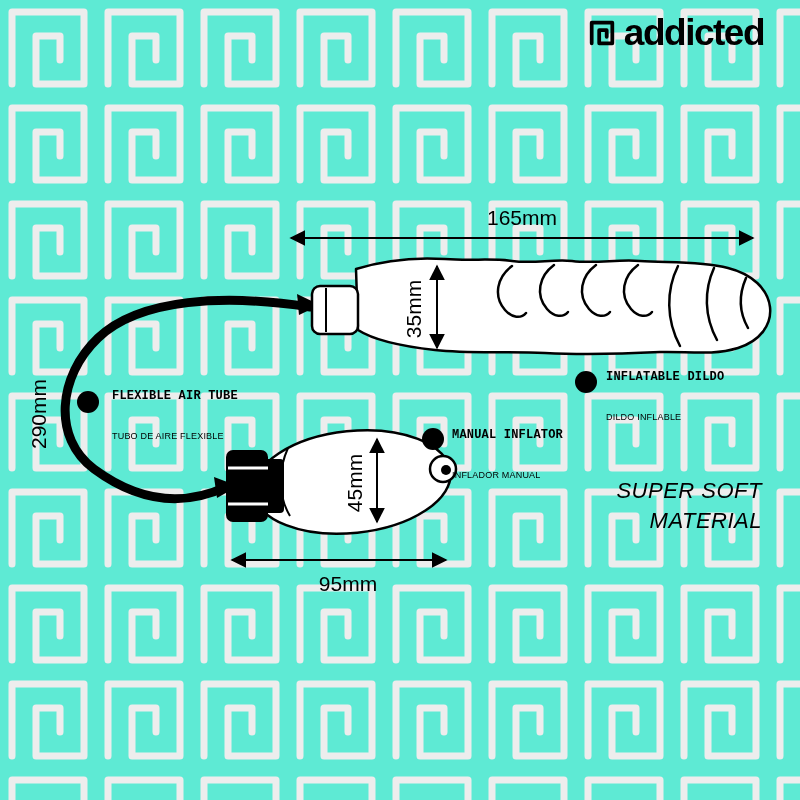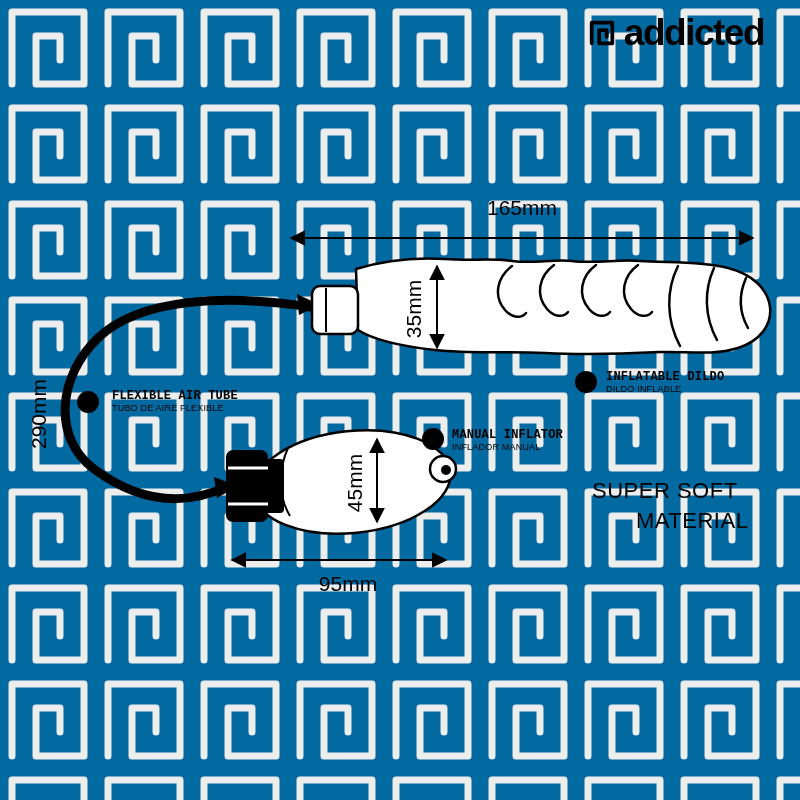--- a/index.html
+++ b/index.html
@@ -1,32 +1,32 @@
 <!DOCTYPE html>
 <html><head>
 <meta charset="utf-8">
 <style>
   html,body{margin:0;padding:0;background:#fff;}
-  .page{position:relative;width:800px;height:800px;background:#0369a1;overflow:hidden;
+  .page{position:relative;width:800px;height:800px;background:#5eead4;overflow:hidden;
         font-family:"Liberation Sans",sans-serif;color:#000;}
   .bg,.art{position:absolute;left:0;top:0;width:800px;height:800px;}
   
   .logo{position:absolute;top:14px;right:36px;text-align:right;z-index:3;}
   .logo-row{display:flex;align-items:center;gap:7px;justify-content:flex-end;}
   .logo-word{font-weight:bold;font-size:37px;letter-spacing:-1.5px;line-height:1;}
   .logo-toys{display:block;margin-top:0px;font-weight:bold;font-size:37px;letter-spacing:-1.5px;line-height:1;}
   
   .dim{position:absolute;font-size:21px;text-align:center;white-space:nowrap;z-index:2;}
   .rot{transform:rotate(-90deg);}
   
   .callout{position:absolute;line-height:1.2;z-index:2;white-space:nowrap;}
   .callout .en{font-weight:bold;font-size:12px;letter-spacing:.2px;display:block;font-family:Liberation Mono, monospace;}
-  .callout .es{font-size:9px;letter-spacing:.2px;display:block;}
-  .material{position:absolute;font-size:22px;letter-spacing:.5px;text-align:left;
-            line-height:1.35;z-index:2;}
+  .callout .es{font-size:9px;letter-spacing:.2px;display:block;margin-top:28px;}
+  .material{position:absolute;font-size:22px;letter-spacing:.5px;text-align:right;
+            line-height:1.35;z-index:2;font-style:italic;}
 </style>
 </head>
 <body>
 
 <div class="page">
 
   <svg class="bg" viewBox="0 0 800 800" aria-hidden="true">
     <defs>
       <pattern id="maze" width="96" height="96" patternUnits="userSpaceOnUse">
         <path d="M12,84 V12 H84 V84 H36 V36 H60 V60" fill="none" stroke="#ededed" stroke-width="7" stroke-linejoin="round" stroke-linecap="round"></path>
@@ -96,21 +96,21 @@
 
   <div class="logo">
     <div class="logo-row">
       <svg width="30" height="30" viewBox="0 0 32 32">
         <path d="M5,27 V5 H27 V27 H13 V13 H21 V20" fill="none" stroke="#000" stroke-width="4" stroke-linejoin="round" stroke-linecap="round"></path>
       </svg>
       <span class="logo-word">addicted</span>
     </div>
   </div>
 
-  <div class="dim" style="left:455px;top:196px;width:134px;">165mm</div>
+  <div class="dim" style="left:455px;top:206px;width:134px;">165mm</div>
   <div class="dim rot" style="left:379px;top:297px;width:70px;">35mm</div>
   <div class="dim rot" style="left:-3px;top:402px;width:84px;">290mm</div>
   <div class="dim rot" style="left:320px;top:471px;width:70px;">45mm</div>
   <div class="dim" style="left:296px;top:572px;width:104px;">95mm</div>
 
   <div class="callout" style="left:112px;top:389px;">
     <span class="en">FLEXIBLE AIR TUBE</span>
     <span class="es">TUBO DE AIRE FLEXIBLE</span>
   </div>
   <div class="callout" style="left:606px;top:370px;">

